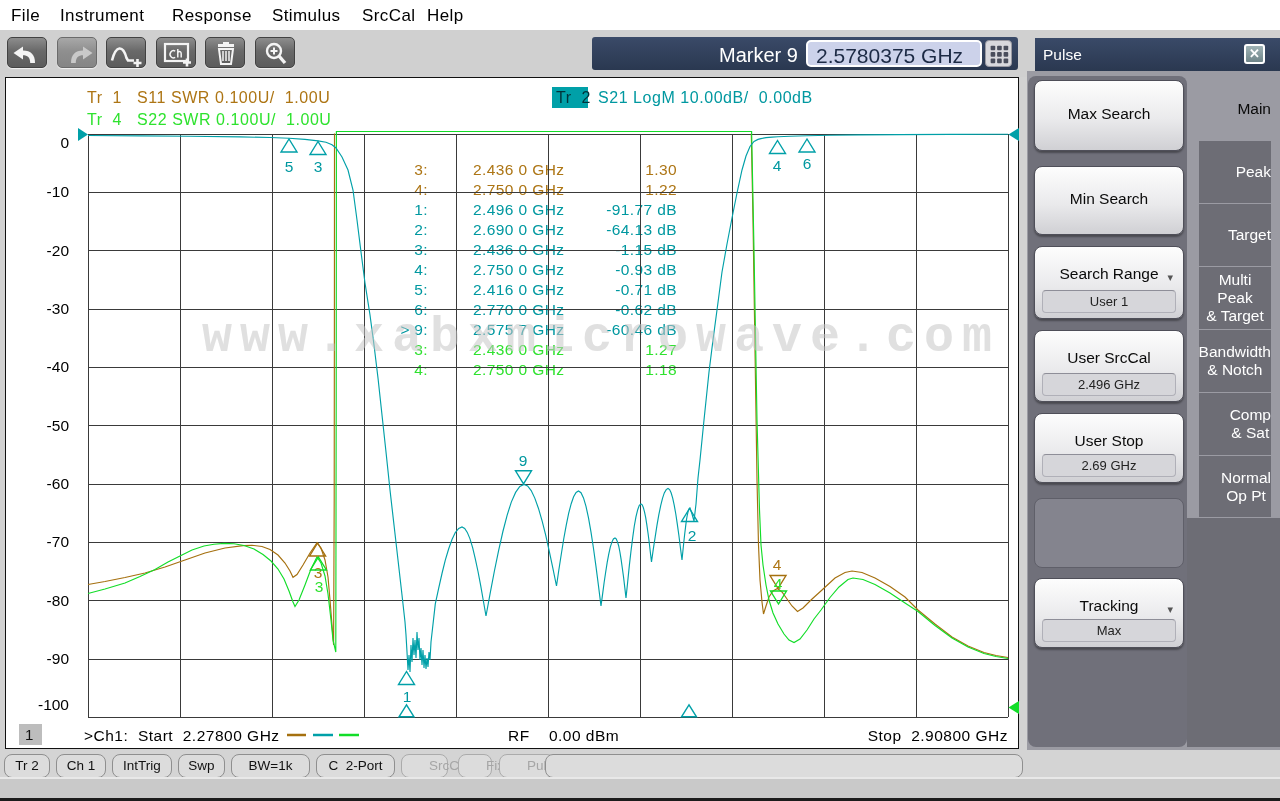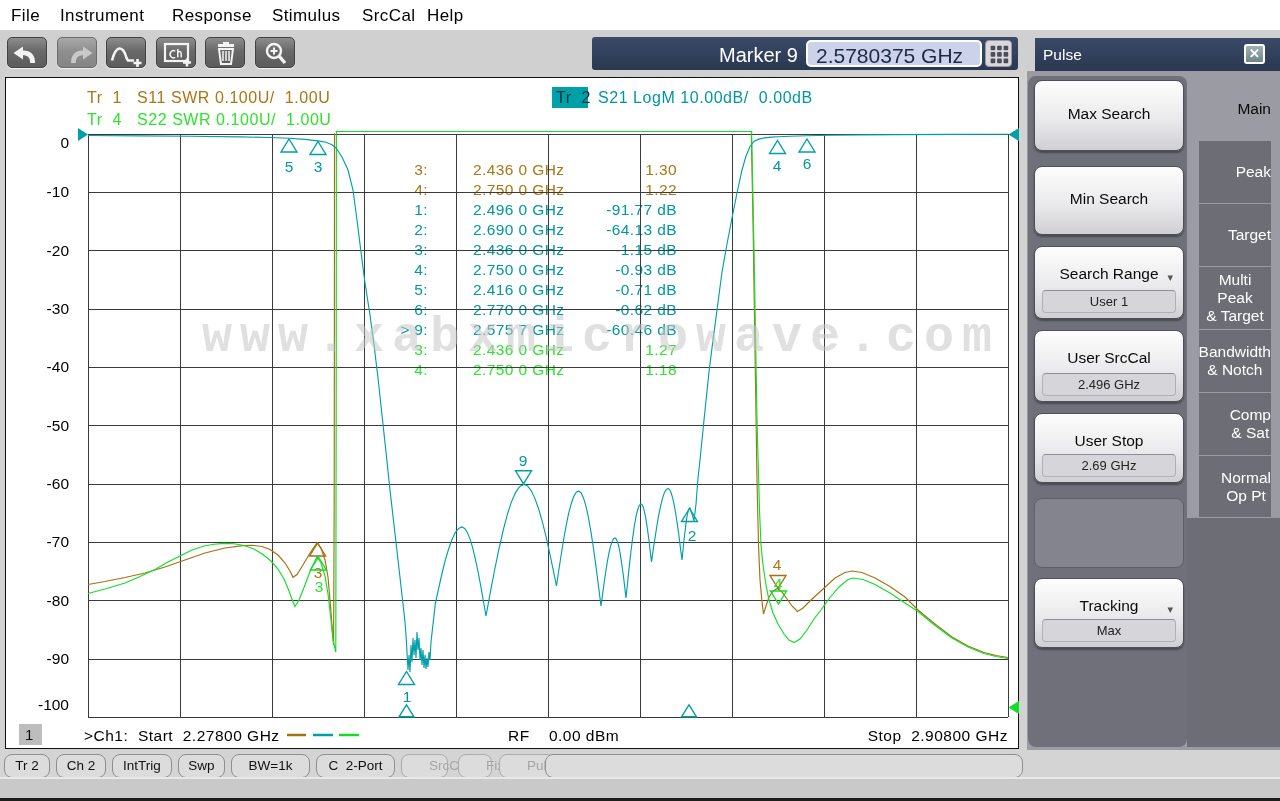--- a/index.html
+++ b/index.html
@@ -279,21 +279,21 @@
       <span>Normal<br>Op Pt</span>
     </div>
  <div id="tabfill"></div>
 </div>
 <div id="rtitle">
     <span>Pulse</span>
     <div id="rclose">✕</div>
   </div>
 <div id="statusbar">
     <div class="sbtn" style="left:4px;width:46px">Tr 2</div>
-    <div class="sbtn" style="left:56px;width:50px">Ch 2</div>
+    <div class="sbtn" style="left:56px;width:50px">Ch 1</div>
     <div class="sbtn" style="left:112px;width:60px">IntTrig</div>
     <div class="sbtn" style="left:178px;width:47px">Swp</div>
     <div class="sbtn" style="left:231px;width:79px">BW=1k</div>
     <div class="sbtn" style="left:316px;width:79px">C&nbsp;&nbsp;2-Port</div>
     <div class="sbtn dis" style="left:401px;width:47px">SrcCal</div>
     <div class="sbtn dis" style="left:458px;width:34px">Fix</div>
     <div class="sbtn dis" style="left:499px;width:56px">Pulse</div>
     <div class="sbtn" style="left:545px;width:478px"></div>
   </div>
 <div id="bstrip1"></div>

